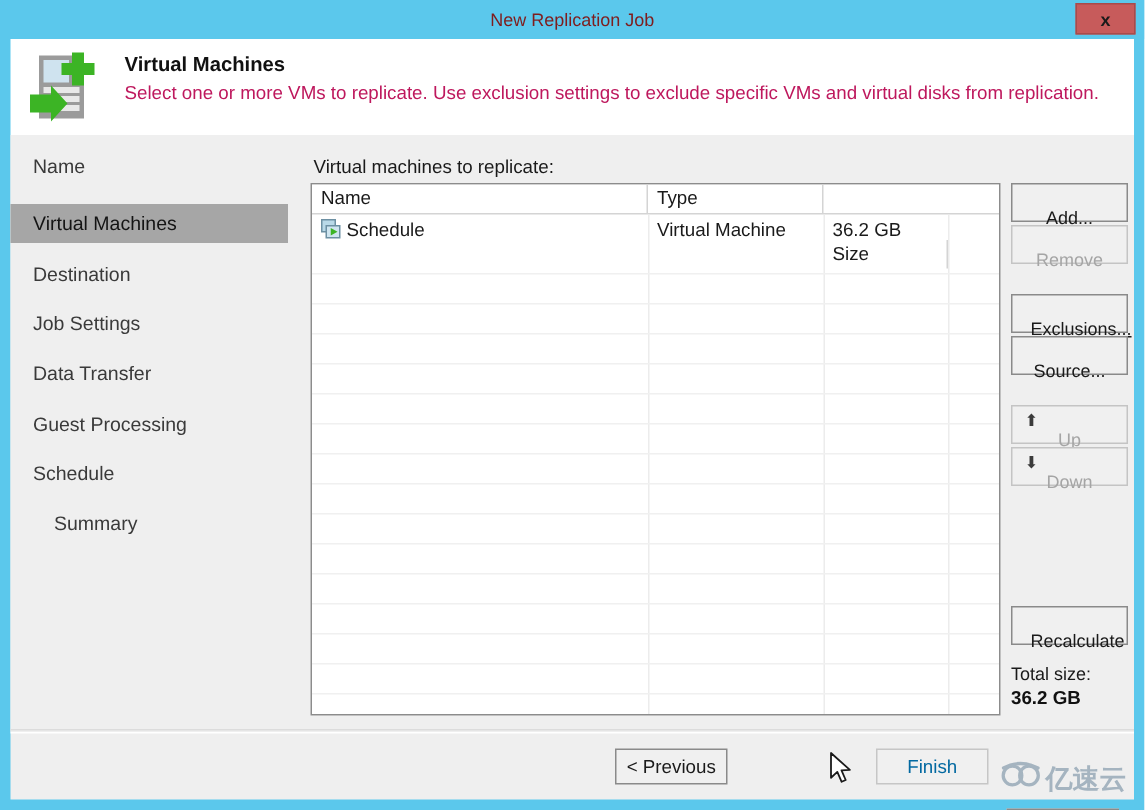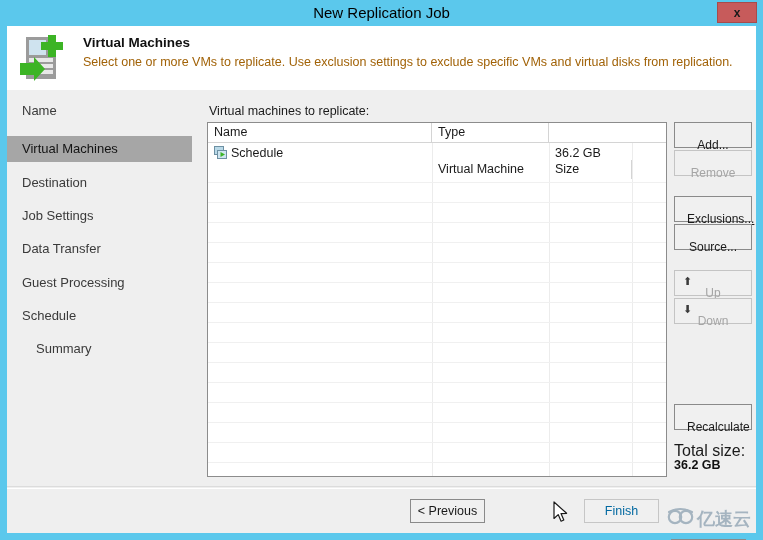--- a/index.html
+++ b/index.html
@@ -27,22 +27,22 @@
     width: 763px; height: 26px;
     background: #5bc8ec;
   }
   .titlebar-text {
     position: absolute;
     left: 0; top: 0;
     width: 763px;
     height: 26px;
     line-height: 26px;
     text-align: center;
-    font-size: 15px;
-    color: #000000;
+    font-size: 12px;
+    color: #7f1d1d;
   }
   .close-button {
     position: absolute;
     right: 6px; top: 2px;
     width: 40px; height: 21px;
     background: #c75b5b;
     border: 1px solid #a84b4b;
     color: #1a1a1a;
     font-size: 12px;
     font-weight: bold;
@@ -69,21 +69,21 @@
     position: absolute;
     left: 76px; top: 9px;
     font-size: 13.5px;
     font-weight: bold;
     color: #111111;
   }
   .header-desc {
     position: absolute;
     left: 76px; top: 29px;
     font-size: 12.5px;
-    color: #a16207;
+    color: #be185d;
     white-space: nowrap;
   }
 
   
   .body-area {
     position: absolute;
     left: 7px; top: 90px;
     width: 749px; height: 398px;
     background: #efefef;
   }
@@ -240,21 +240,21 @@
     left: 8px; top: 4px;
     font-size: 11px;
     line-height: 12px;
     color: #2b2b2b;
   }
   .ui-btn.disabled .arrow { color: #3b3b3b; }
 
   .total-label {
     position: absolute;
     left: 482px; top: 352px;
-    font-size: 16px;
+    font-size: 12px;
     color: #1a1a1a;
   }
   .total-value {
     position: absolute;
     left: 482px; top: 368px;
     font-size: 12.5px;
     font-weight: bold;
     color: #111111;
   }
 
@@ -403,21 +403,21 @@
 
           <div class="data-row">
             <span class="vm-icon">
               <svg width="16" height="16" viewBox="0 0 16 16" xmlns="http://www.w3.org/2000/svg">
                 <rect x="1.5" y="1.5" width="9" height="8" fill="#b9d9e8" stroke="#6d90a3" stroke-width="1"></rect>
                 <rect x="4.5" y="5.5" width="9" height="8" fill="#cfe5f0" stroke="#6d90a3" stroke-width="1"></rect>
                 <path d="M7.5 7 L12 9.5 L7.5 12 Z" fill="#3cb425"></path>
               </svg>
             </span>
             <span class="dcell vm-name" style="left:0; width:224px;">Schedule</span>
-            <span class="dcell" style="left:224px; width:117px;margin-top:16px;">Virtual Machine</span>
+            <span class="dcell" style="left:224px; width:117px;">Virtual Machine</span>
             <span class="dcell" style="left:341px; width:83px;">36.2 GB</span>
           </div>
         </div>
       </div>
 
       <div class="btn-col">
         <button class="ui-btn" style="top:0px;">Add...</button>
         <button class="ui-btn disabled" style="top:28px;">Remove</button>
         <button class="ui-btn" style="top:74px;text-decoration:underline;">Exclusions...</button>
         <button class="ui-btn" style="top:102px;">Source...</button>

